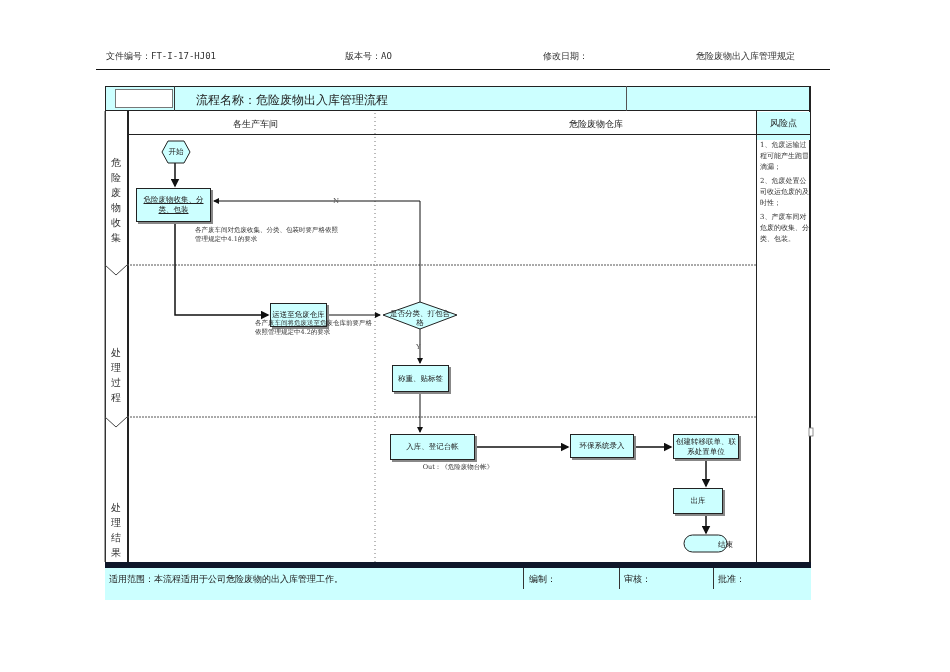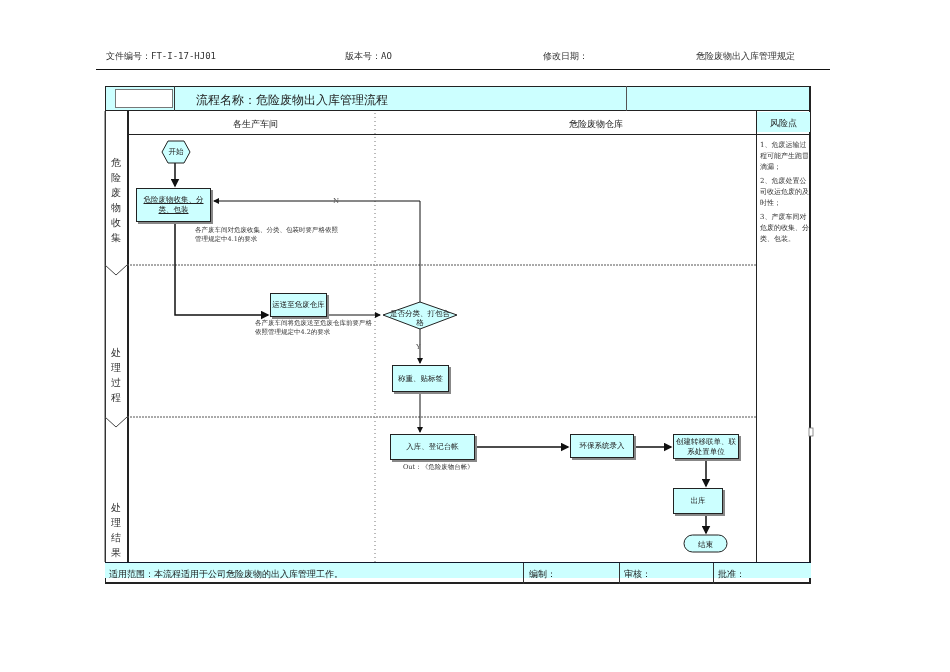--- a/index.html
+++ b/index.html
@@ -11,25 +11,25 @@
   .cyan{background:#ccffff;}
   .titlebar{left:105px;top:86px;width:706px;height:25px;border:1px solid #222;border-right-width:2px;box-sizing:border-box;}
   .title-blank{left:115px;top:89px;width:58px;height:19px;background:#fff;border:1px solid #777;box-sizing:border-box;}
   .title-sep1{left:174px;top:86px;width:1px;height:25px;background:#333;}
   .title-text{left:196px;top:92px;font-size:12px;color:#222;}
   .title-sep2{left:626px;top:86px;width:1px;height:25px;background:#555;}
   .lane-head-line{left:127px;top:134px;width:629px;height:1px;background:#222;}
   .lane-left-border{left:127px;top:111px;width:2px;height:451px;background:#222;}
   .lane-right-border{left:756px;top:111px;width:1px;height:451px;background:#222;}
   .lane-title{top:118px;font-size:9px;color:#222;}
-  .risk-head{left:757px;top:112px;width:53px;height:20px;font-size:9px;text-align:center;line-height:22px;}
+  .risk-head{left:757px;top:112px;width:53px;height:28px;font-size:9px;text-align:center;line-height:22px;}
   .risk-text{left:760px;top:140px;width:50px;font-size:7px;line-height:11px;color:#333;}
   .risk-text p{margin:0 0 3px 0;}
   .phase-label{left:108px;width:18px;font-size:10px;line-height:15px;text-align:center;color:#333;}
-  .footer{left:105px;top:562px;width:706px;height:16px;border-top:1px solid #0f172a;box-sizing:border-box;font-size:9px;}
+  .footer{left:105px;top:562px;width:706px;height:38px;border-top:6px solid #0f172a;box-sizing:border-box;font-size:9px;}
   .footer span{position:absolute;top:5px;}
   .fsep{position:absolute;top:0;width:1px;height:21px;background:#333;}
   .node{position:absolute;background:#ccffff;border:1px solid #222;box-shadow:2px 2px 0 #888;font-size:7.5px;text-align:center;display:flex;align-items:center;justify-content:center;line-height:10px;box-sizing:border-box;color:#222;}
   .note{position:absolute;font-size:6.5px;line-height:9px;color:#333;}
   svg{position:absolute;left:0;top:0;}
 </style>
 </head>
 <body>
 
 <div class="abs hdr" style="left:106px;">文件编号：FT-I-17-HJ01</div>
@@ -109,39 +109,39 @@
   <rect x="684" y="535" width="43" height="17" rx="8.5" ry="8.5" fill="#ccffff" stroke="#222" stroke-width="1"></rect>
 
   <rect x="809" y="428" width="4" height="8" fill="#fff" stroke="#777" stroke-width="0.8"></rect>
 </svg>
 
 <div class="abs" style="left:162px;top:147px;width:28px;text-align:center;font-size:7.5px;">开始</div>
 
 <div class="node" style="left:136px;top:188px;width:75px;height:34px;text-decoration:underline;">危险废物收集、分类、包装</div>
 <div class="note" style="left:195px;top:226px;width:145px;">各产废车间对危废收集、分类、包装时要严格依照管理规定中4.1的要求</div>
 
-<div class="node" style="left:270px;top:293px;width:57px;height:24px;">运送至危废仓库</div>
+<div class="node" style="left:270px;top:303px;width:57px;height:24px;">运送至危废仓库</div>
 <div class="note" style="left:255px;top:319px;width:122px;">各产废车间将危废送至危废仓库前要严格依照管理规定中4.2的要求</div>
 
 <div class="abs" style="left:388px;top:309px;width:64px;font-size:7.5px;line-height:9px;text-align:center;">是否分类、打包合格</div>
 <div class="abs" style="left:333px;top:197px;font-size:7px;color:#555;">N</div>
 <div class="abs" style="left:416px;top:343px;font-size:7px;color:#555;">Y</div>
 
 <div class="node" style="left:392px;top:365px;width:57px;height:27px;">称重、贴标签</div>
 
 <div class="node" style="left:390px;top:434px;width:85px;height:26px;">入库、登记台帐</div>
-<div class="note" style="left:403px;top:463px;width:110px;">Out：《危险废物台帐》</div>
+<div class="note" style="left:403px;top:463px;width:110px;text-align:center;">Out：《危险废物台帐》</div>
 
 <div class="node" style="left:570px;top:434px;width:64px;height:24px;">环保系统录入</div>
 
 <div class="node" style="left:673px;top:434px;width:66px;height:25px;">创建转移联单、联系处置单位</div>
 
 <div class="node" style="left:673px;top:488px;width:50px;height:26px;">出库</div>
 
-<div class="abs" style="left:684px;top:540px;width:43px;text-align:center;font-size:7.5px;">结束</div>
+<div class="abs" style="left:684px;top:540px;width:43px;text-align:center;font-size:7.5px;padding-left:20px;">结束</div>
 
 <div class="abs footer cyan">
   <span style="left:4px;">适用范围：本流程适用于公司危险废物的出入库管理工作。</span>
   <div class="fsep" style="left:418px;"></div>
   <span style="left:424px;">编制：</span>
   <div class="fsep" style="left:514px;"></div>
   <span style="left:519px;">审核：</span>
   <div class="fsep" style="left:608px;"></div>
   <span style="left:613px;">批准：</span>
 </div>

